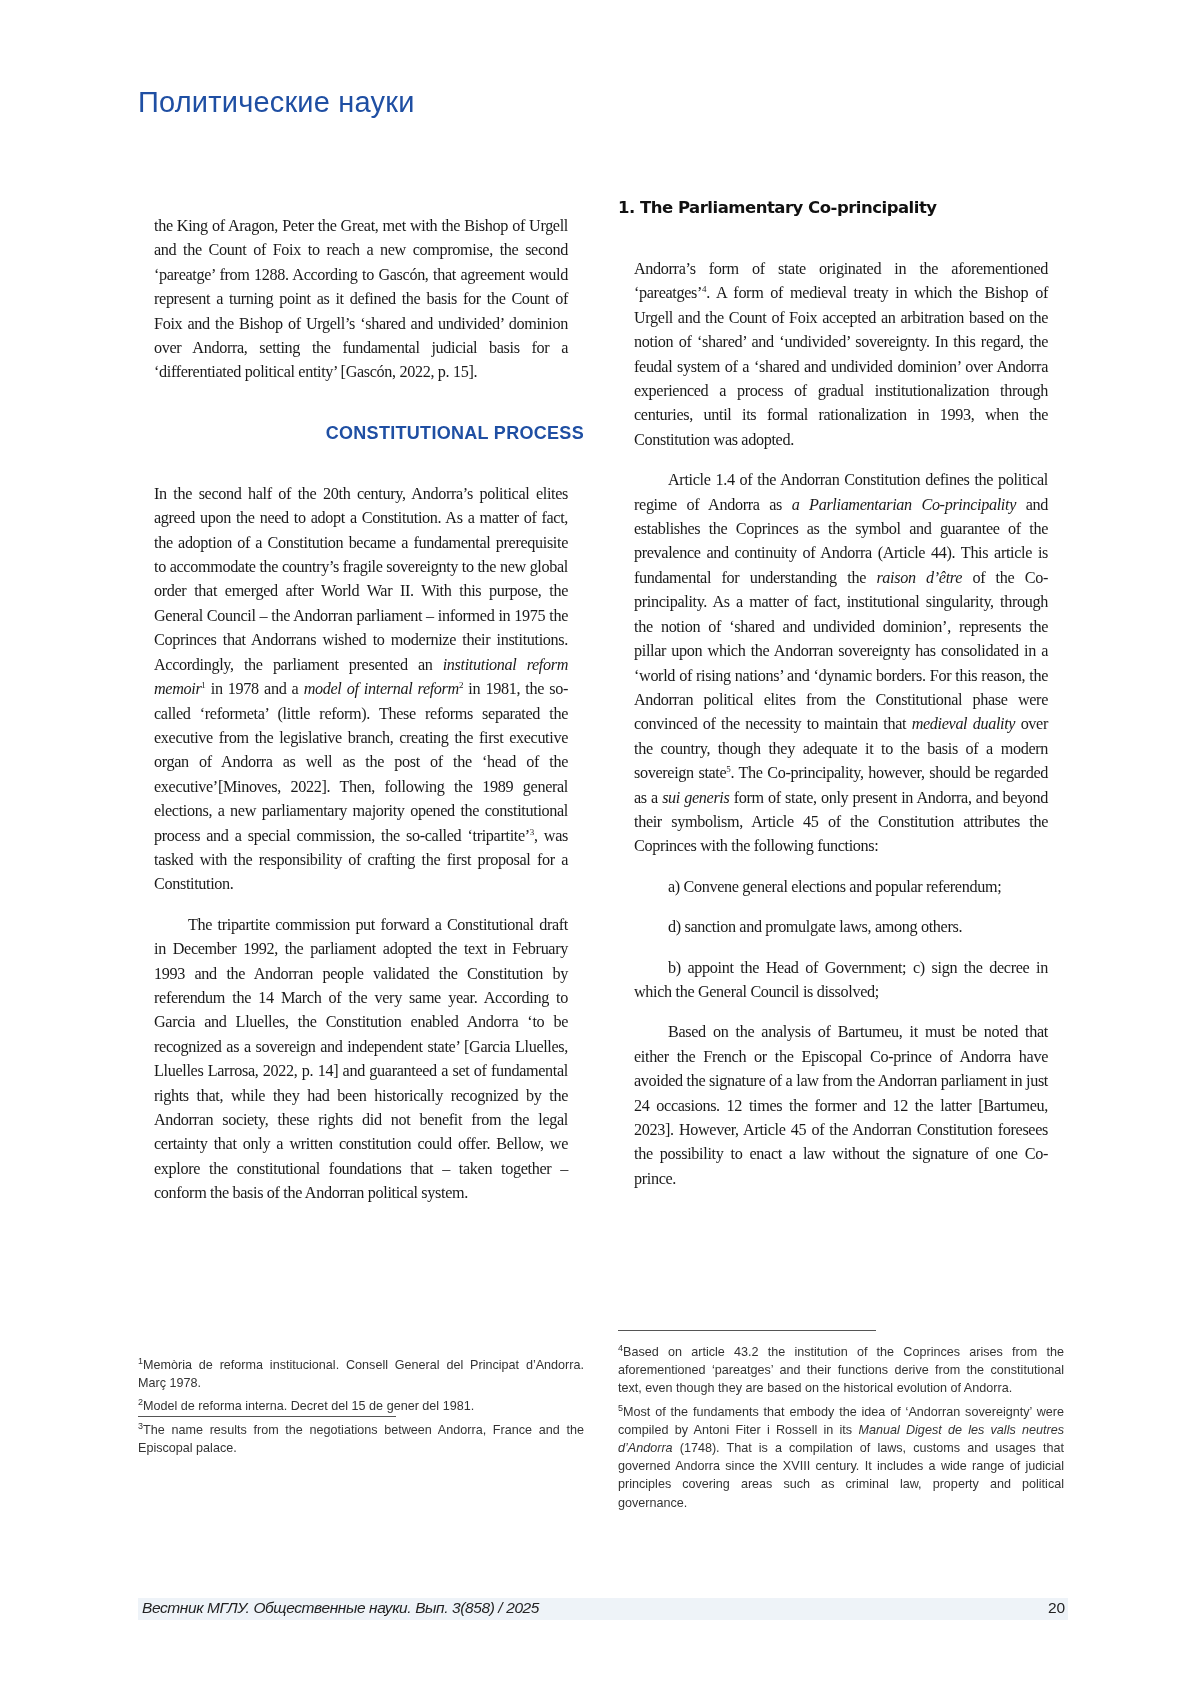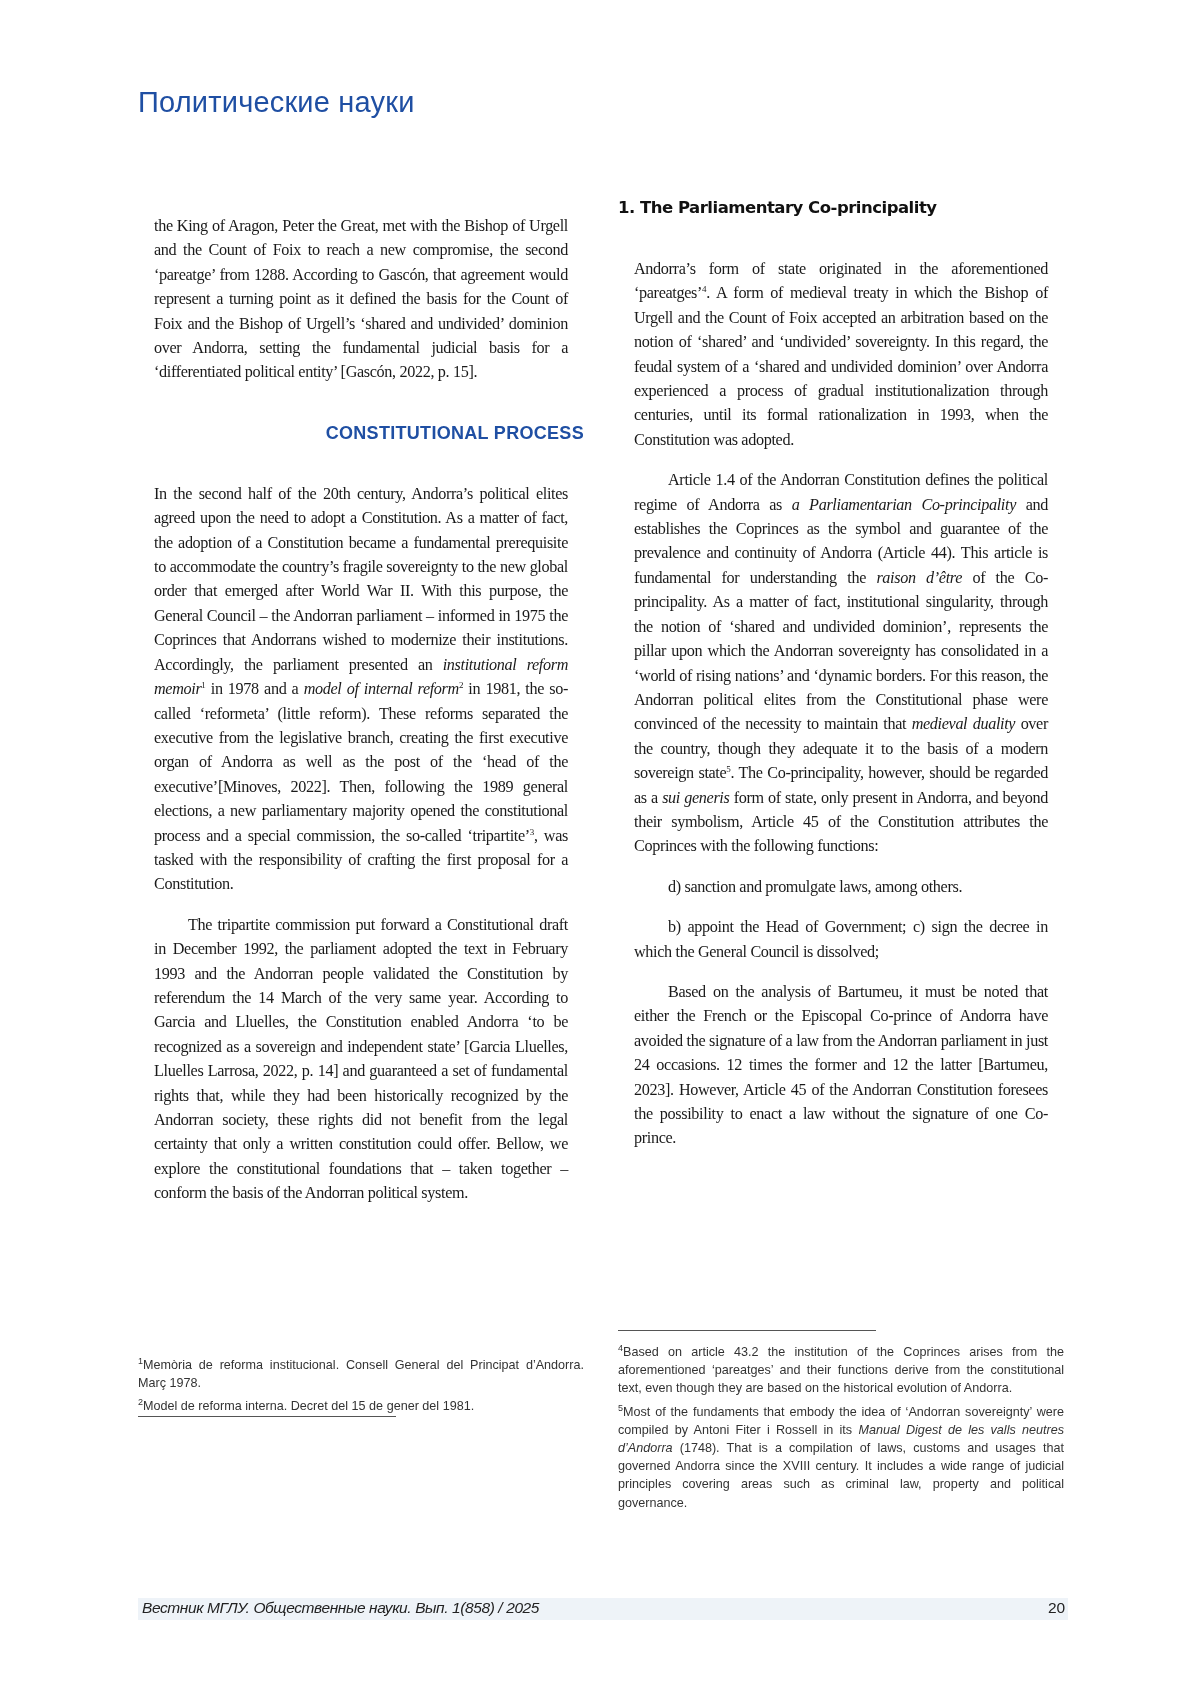--- a/index.html
+++ b/index.html
@@ -42,37 +42,39 @@
 
   <p class="body-text"><span>In the second half of the 20th century, Andorra’s political elites agreed upon the need to adopt a Constitution. As a matter of fact, the adoption of a Constitution became a fundamental prerequisite to accommodate the country’s fragile sovereignty to the new global order that emerged after World War II. With this purpose, the General Council – the Andorran parliament – informed in 1975 the Coprinces that Andorrans wished to modernize their institutions. Accordingly, the parliament presented an </span><i>institutional reform memoir</i><sup>1</sup><span> in 1978 and a </span><i>model of internal reform</i><sup>2</sup><span> in 1981, the so-called ‘reformeta’ (little reform). These reforms separated the executive from the legislative branch, creating the first executive organ of Andorra as well as the post of the ‘head of the executive’[Minoves, 2022]. Then, following the 1989 general elections, a new parliamentary majority opened the constitutional process and a special commission, the so-called ‘tripartite’</span><sup>3</sup><span>, was tasked with the responsibility of crafting the first proposal for a Constitution.</span></p>
 
   <p class="body-text indent">The tripartite commission put forward a Constitutional draft in December 1992, the parliament adopted the text in February 1993 and the Andorran people validated the Constitution by referendum the 14 March of the very same year. According to Garcia and Lluelles, the Constitution enabled Andorra ‘to be recognized as a sovereign and independent state’ [Garcia Lluelles, Lluelles Larrosa, 2022, p. 14] and guaranteed a set of fundamental rights that, while they had been historically recognized by the Andorran society, these rights did not benefit from the legal certainty that only a written constitution could offer. Bellow, we explore the constitutional foundations that – taken together – conform the basis of the Andorran political system.</p>
 </div>
 
 <div class="footnote-rule" style="left:138px; top:1416px;"></div>
 <div class="footnotes" style="left:138px; top:1356px;">
   <p><sup>1</sup><span>Memòria de reforma institucional. Consell General del Principat d’Andorra. Març 1978.</span></p>
   <p><sup>2</sup><span>Model de reforma interna. Decret del 15 de gener del 1981.</span></p>
+  <p><sup>3</sup><span>The name results from the negotiations between Andorra, France and the Episcopal palace.</span></p>
 </div>
 
 <div class="col col-right">
   <h3 class="subsection-heading">1.  The Parliamentary Co-principality</h3>
   <div style="height:24px"></div>
 
   <p class="body-text"><span>Andorra’s form of state originated in the aforementioned ‘pareatges’</span><sup>4</sup><span>. A form of medieval treaty in which the Bishop of Urgell and the Count of Foix accepted an arbitration based on the notion of ‘shared’ and ‘undivided’ sovereignty. In this regard, the feudal system of a ‘shared and undivided dominion’ over Andorra experienced a process of gradual institutionalization through centuries, until its formal rationalization in 1993, when the Constitution was adopted.</span></p>
 
   <p class="body-text indent"><span>Article 1.4 of the Andorran Constitution defines the political regime of Andorra as </span><i>a Parliamentarian Co-principality</i><span> and establishes the Coprinces as the symbol and guarantee of the prevalence and continuity of Andorra (Article 44). This article is fundamental for understanding the </span><i>raison d’être</i><span> of the Co-principality. As a matter of fact, institutional singularity, through the notion of ‘shared and undivided dominion’, represents the pillar upon which the Andorran sovereignty has consolidated in a ‘world of rising nations’ and ‘dynamic borders. For this reason, the Andorran political elites from the Constitutional phase were convinced of the necessity to maintain that </span><i>medieval duality</i><span> over the country, though they adequate it to the basis of a modern sovereign state</span><sup>5</sup><span>. The Co-principality, however, should be regarded as a </span><i>sui generis</i><span> form of state, only present in Andorra, and beyond their symbolism, Article 45 of the Constitution attributes the Coprinces with the following functions:</span></p>
 
+  <p class="body-text indent">a) Convene general elections and popular referendum;</p>
   <p class="body-text indent">d) sanction and promulgate laws, among others.</p>
   <p class="body-text indent">b)  appoint the Head of Government; c) sign the decree in which the General Council is dissolved;</p>
 
   <p class="body-text indent">Based on the analysis of Bartumeu, it must be noted that either the French or the Episcopal Co-prince of Andorra have avoided the signature of a law from the Andorran parliament in just 24 occasions. 12 times the former and 12 the latter [Bartumeu, 2023]. However, Article 45 of the Andorran Constitution foresees the possibility to enact a law without the signature of one Co-prince.</p>
 </div>
 
 <div class="footnote-rule" style="left:618px; top:1330px;"></div>
 <div class="footnotes" style="left:618px; top:1343px;">
   <p><sup>4</sup><span>Based on article 43.2 the institution of the Coprinces arises from the aforementioned ‘pareatges’ and their functions derive from the constitutional text, even though they are based on the historical evolution of Andorra.</span></p>
   <p><sup>5</sup><span>Most of the fundaments that embody the idea of ‘Andorran sovereignty’ were compiled by Antoni Fiter i Rossell in its </span><i>Manual Digest de les valls neutres d’Andorra</i><span> (1748). That is a compilation of laws, customs and usages that governed Andorra since the XVIII century. It includes a wide range of judicial principles covering areas such as criminal law, property and political governance.</span></p>
 </div>
 
 <div class="footer-band"></div>
-<div class="footer-journal">Вестник МГЛУ. Общественные науки. Вып. 1(858) / 2025</div>
+<div class="footer-journal">Вестник МГЛУ. Общественные науки. Вып. 3(858) / 2025</div>
 <div class="footer-page">20</div>
 
 </body></html>

